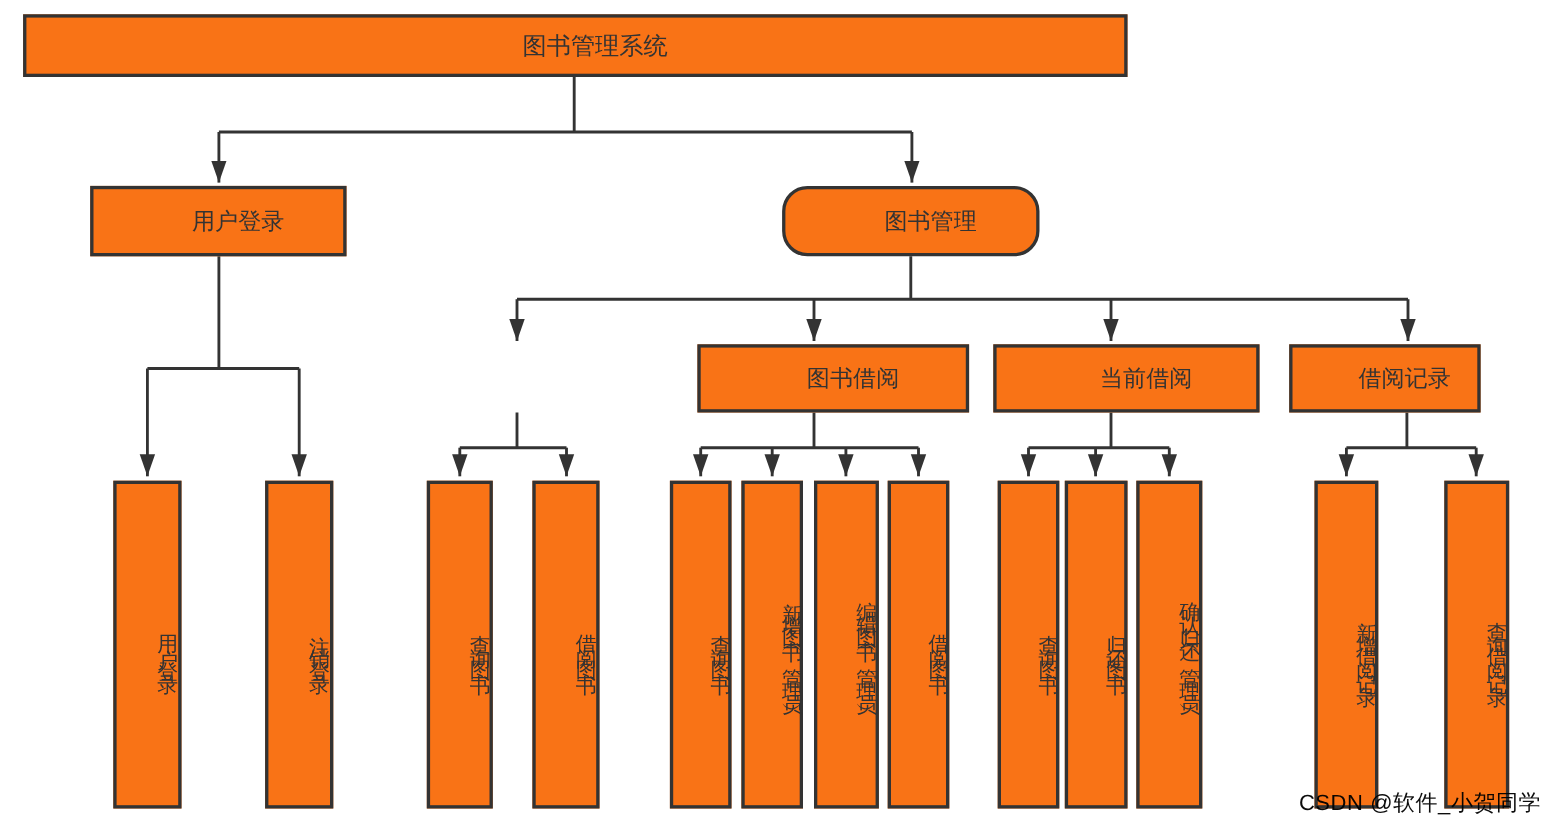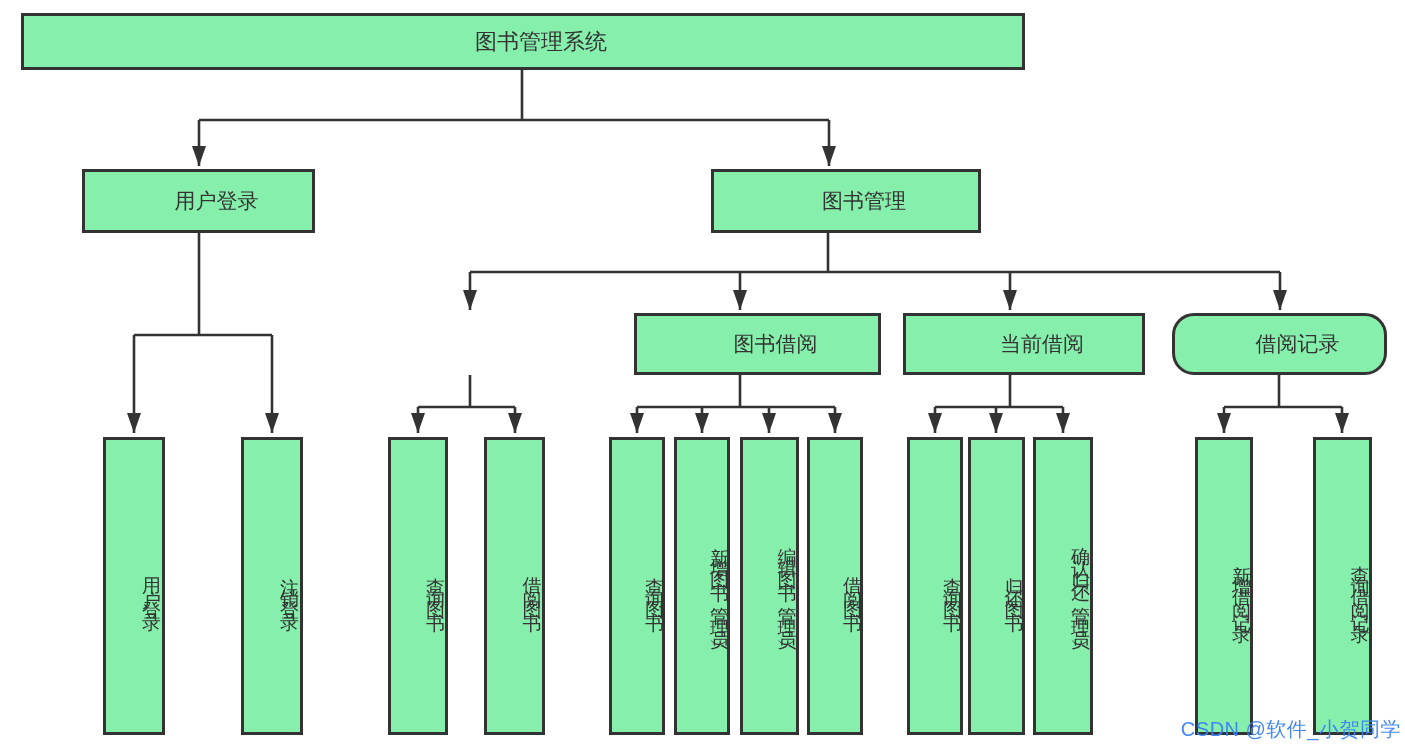--- a/index.html
+++ b/index.html
@@ -2,34 +2,34 @@
 <html><head>
 <meta charset="utf-8">
 <style>
   html,body{margin:0;padding:0;background:#ffffff;}
   .stage{
     position:relative;width:1405px;height:747px;background:#ffffff;
     font-family:"Liberation Sans","DejaVu Sans",sans-serif;color:#333333;overflow:hidden;
   }
   svg.connectors{position:absolute;left:0;top:0;width:1405px;height:747px;}
   .node{
-    position:absolute;box-sizing:border-box;border:3px solid #333333;background:#86efac;
+    position:absolute;box-sizing:border-box;border:3px solid #333333;background:#f97316;
     display:flex;align-items:center;justify-content:center;text-align:center;padding-left:36px;
   }
   .root-node{left:21px;top:13px;width:1004px;height:57px;font-size:22px;}
   .l2{top:169px;height:64px;font-size:21px;}
   .l3{top:313px;height:62px;font-size:21px;}
   .leaf-node{top:437px;height:298px;}
   .vlabel{
     writing-mode:vertical-lr;text-orientation:mixed;
     font-size:19px;letter-spacing:12px;line-height:1;white-space:nowrap;
   }
   .watermark{
     position:absolute;right:4px;bottom:4px;z-index:5;
-    font-size:20px;color:#3b82f6;letter-spacing:0.5px;opacity:0.95;
+    font-size:20px;color:#000000;letter-spacing:0.5px;opacity:0.95;
   }
 </style>
 </head>
 <body>
 
 <div class="stage">
 
   <svg class="connectors" viewBox="0 0 1405 747" xmlns="http://www.w3.org/2000/svg">
     <defs>
       <marker id="arw" markerUnits="userSpaceOnUse" markerWidth="22" markerHeight="16" refX="20" refY="8" orient="auto">
@@ -70,31 +70,31 @@
     </g>
   </svg>
 
   <div class="node root-node">
     <span>图书管理系统</span>
   </div>
 
   <div class="node l2" style="left:82px;width:233px;">
     <span>用户登录</span>
   </div>
-  <div class="node l2" style="left:711px;width:270px;">
+  <div class="node l2" style="left:711px;width:234px;border-radius:23px;">
     <span>图书管理</span>
   </div>
 
   <div class="node l3" style="left:634px;width:247px;">
     <span>图书借阅</span>
   </div>
   <div class="node l3" style="left:903px;width:242px;">
     <span>当前借阅</span>
   </div>
-  <div class="node l3" style="left:1172px;width:215px;border-radius:22px;">
+  <div class="node l3" style="left:1172px;width:174px;">
     <span>借阅记录</span>
   </div>
 
   <div class="node leaf-node" style="left:103px;width:62px;">
     <span class="vlabel">用户登录</span>
   </div>
   <div class="node leaf-node" style="left:241px;width:62px;">
     <span class="vlabel">注销登录</span>
   </div>
 

